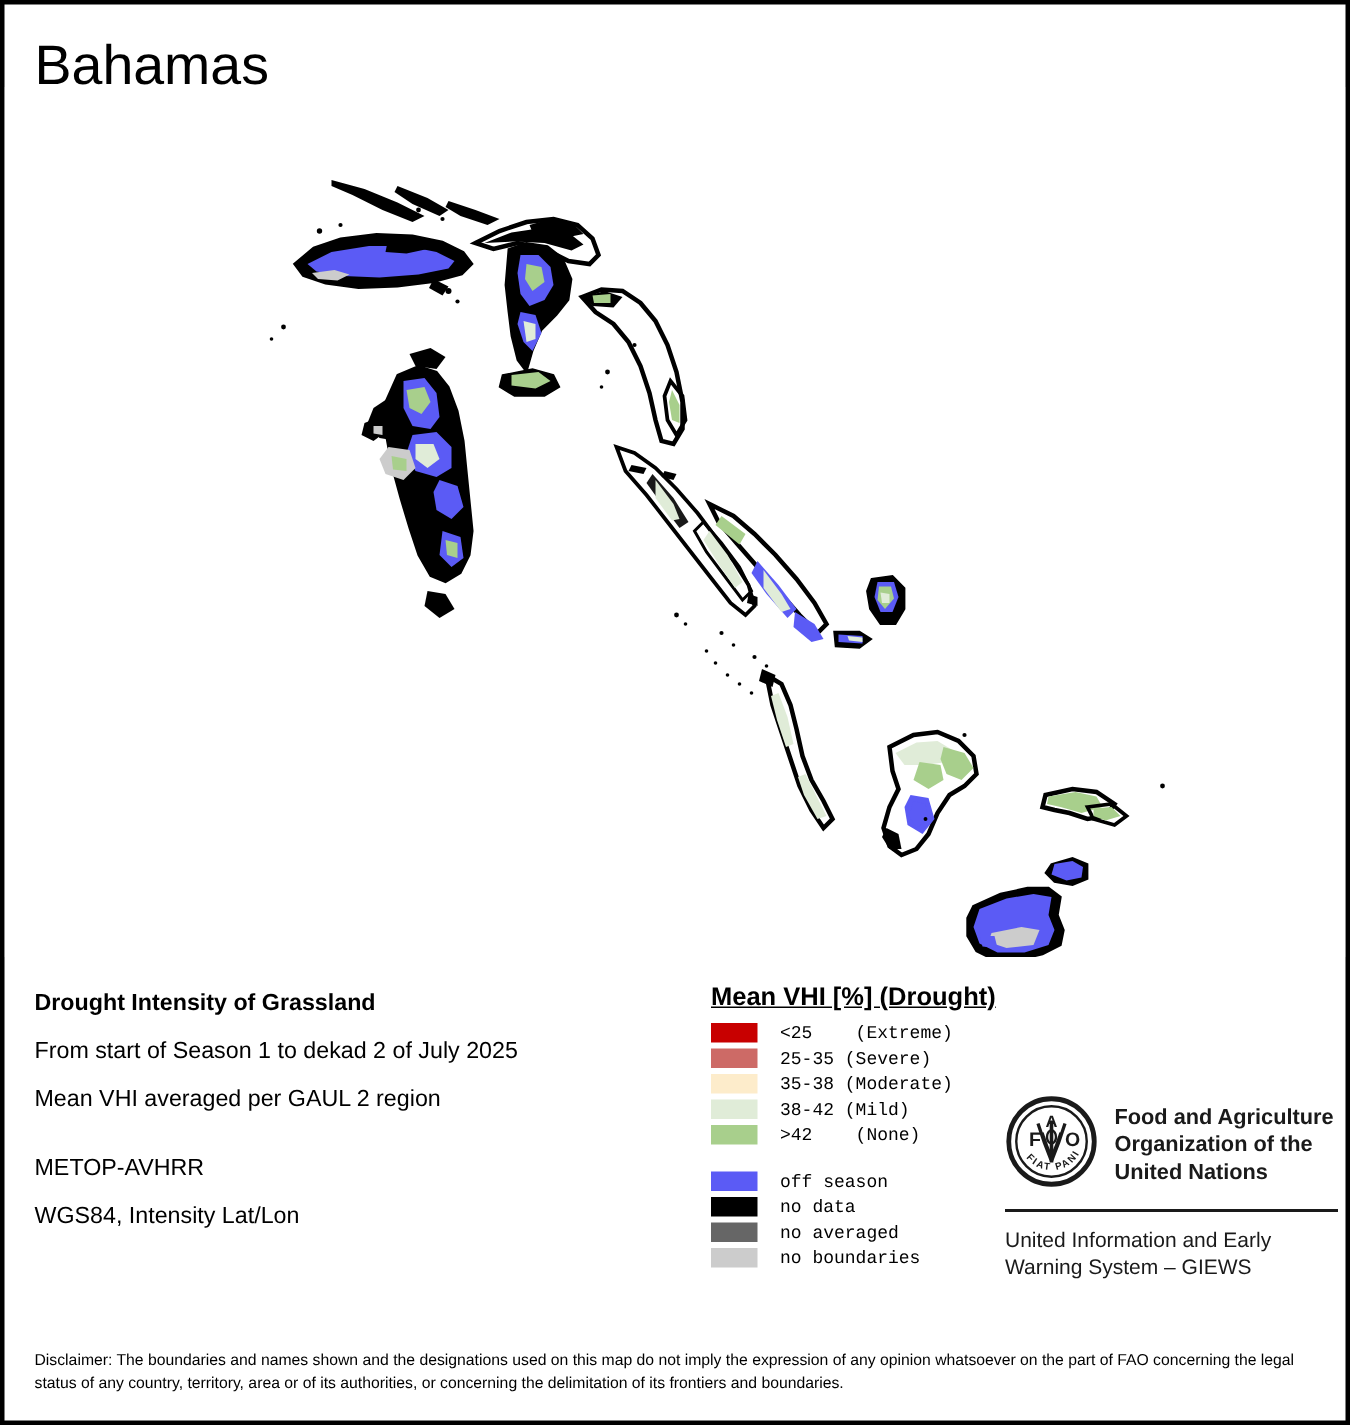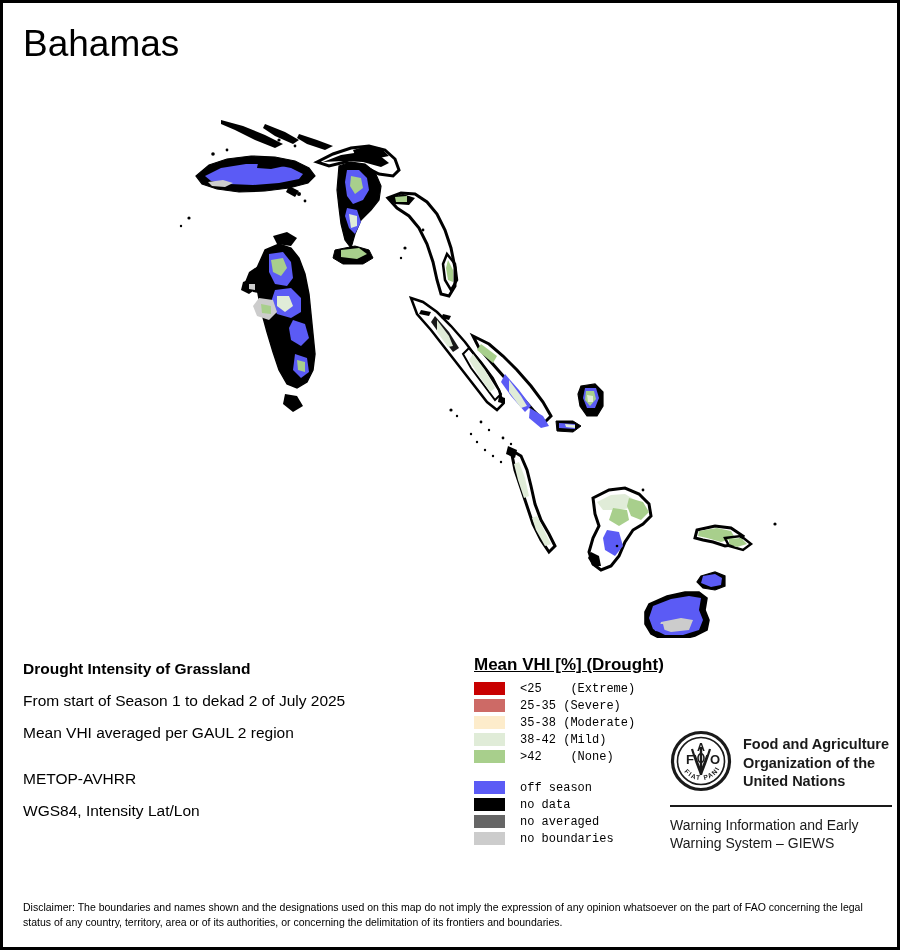--- a/index.html
+++ b/index.html
@@ -404,20 +404,20 @@
         </svg>
       </div>
       <div id="fao-name">
         <div>Food and Agriculture</div>
         <div>Organization of the</div>
         <div>United Nations</div>
       </div>
     </div>
     <div id="fao-rule"></div>
     <div id="fao-sub">
-      <div>Warning Information and Early</div>
+      <div>United Information and Early</div>
       <div>Warning System – GIEWS</div>
     </div>
   </div>
 
   <div id="disclaimer">Disclaimer: The boundaries and names shown and the designations used on this map do not imply the expression of any opinion whatsoever on the part of FAO concerning the legal status of any country, territory, area or of its authorities, or concerning the delimitation of its frontiers and boundaries.</div>
 
 </div>
 
 </body></html>

